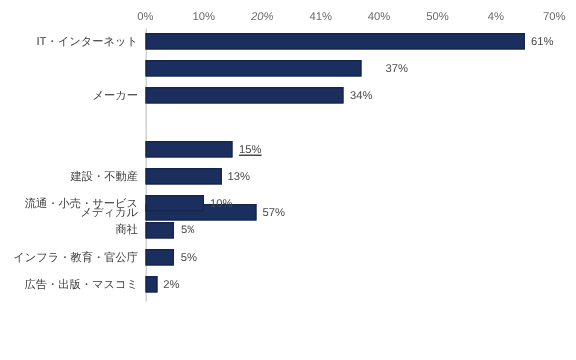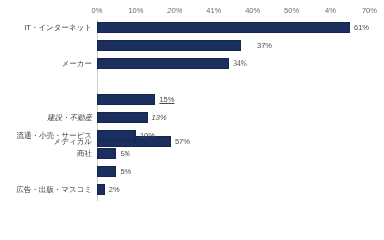--- a/index.html
+++ b/index.html
@@ -119,47 +119,48 @@
         <div class="bar" style="width: 253px; background: rgb(27, 47, 94);"></div>
         <div class="val-label" style="left: 350px;">61%</div>
       </div>
       <div class="bar-row" style="top: 18px;">
         <div class="bar" style="width: 144.015px; background: rgb(27, 47, 94);"></div>
         <div class="val-label" style="left: 241.015px; margin-left: 12px;">37%</div>
       </div>
       <div class="bar-row" style="top: 36px;">
         <div class="cat-label">メーカー</div>
         <div class="bar" style="width: 132.338px; background: rgb(27, 47, 94);"></div>
-        <div class="val-label" style="left: 229.338px; font-family: Liberation Serif, serif;">34%</div>
+        <div class="val-label" style="left: 229.338px;">34%</div>
       </div>
       <div class="bar-row" style="top: 66px; margin-top: 48px;">
         <div class="cat-label">メディカル</div>
         <div class="bar" style="width: 73.9538px; background: rgb(27, 47, 94);"></div>
         <div class="val-label" style="left: 170.954px;">57%</div>
       </div>
       <div class="bar-row" style="top: 72px;">
         <div class="bar" style="width: 58.3846px; background: rgb(27, 47, 94);"></div>
         <div class="val-label" style="left: 155.385px; text-decoration: underline;">15%</div>
       </div>
-      <div class="bar-row" style="top: 90px; font-style: italic;">
+      <div class="bar-row" style="top: 90px;">
         <div class="cat-label">建設・不動産</div>
         <div class="bar" style="width: 50.6px; background: rgb(27, 47, 94);"></div>
         <div class="val-label" style="left: 147.6px;">13%</div>
       </div>
       <div class="bar-row" style="top: 108px;">
         <div class="cat-label">流通・小売・サービス</div>
         <div class="bar" style="width: 38.9231px; background: rgb(27, 47, 94);"></div>
         <div class="val-label" style="left: 135.923px;">10%</div>
       </div>
       <div class="bar-row" style="top: 126px; font-family: Liberation Mono, monospace;">
         <div class="cat-label">商社</div>
         <div class="bar" style="width: 19.4615px; background: rgb(27, 47, 94);"></div>
         <div class="val-label" style="left: 116.462px;">5%</div>
       </div>
       <div class="bar-row" style="top: 144px;">
+        <div class="cat-label">インフラ・教育・官公庁</div>
         <div class="bar" style="width: 19.4615px; background: rgb(27, 47, 94);"></div>
         <div class="val-label" style="left: 116.462px;">5%</div>
       </div>
       <div class="bar-row" style="top: 162px;">
         <div class="cat-label">広告・出版・マスコミ</div>
         <div class="bar" style="width: 7.78462px; background: rgb(27, 47, 94);"></div>
         <div class="val-label" style="left: 104.785px;">2%</div>
       </div>
     </div>
 

